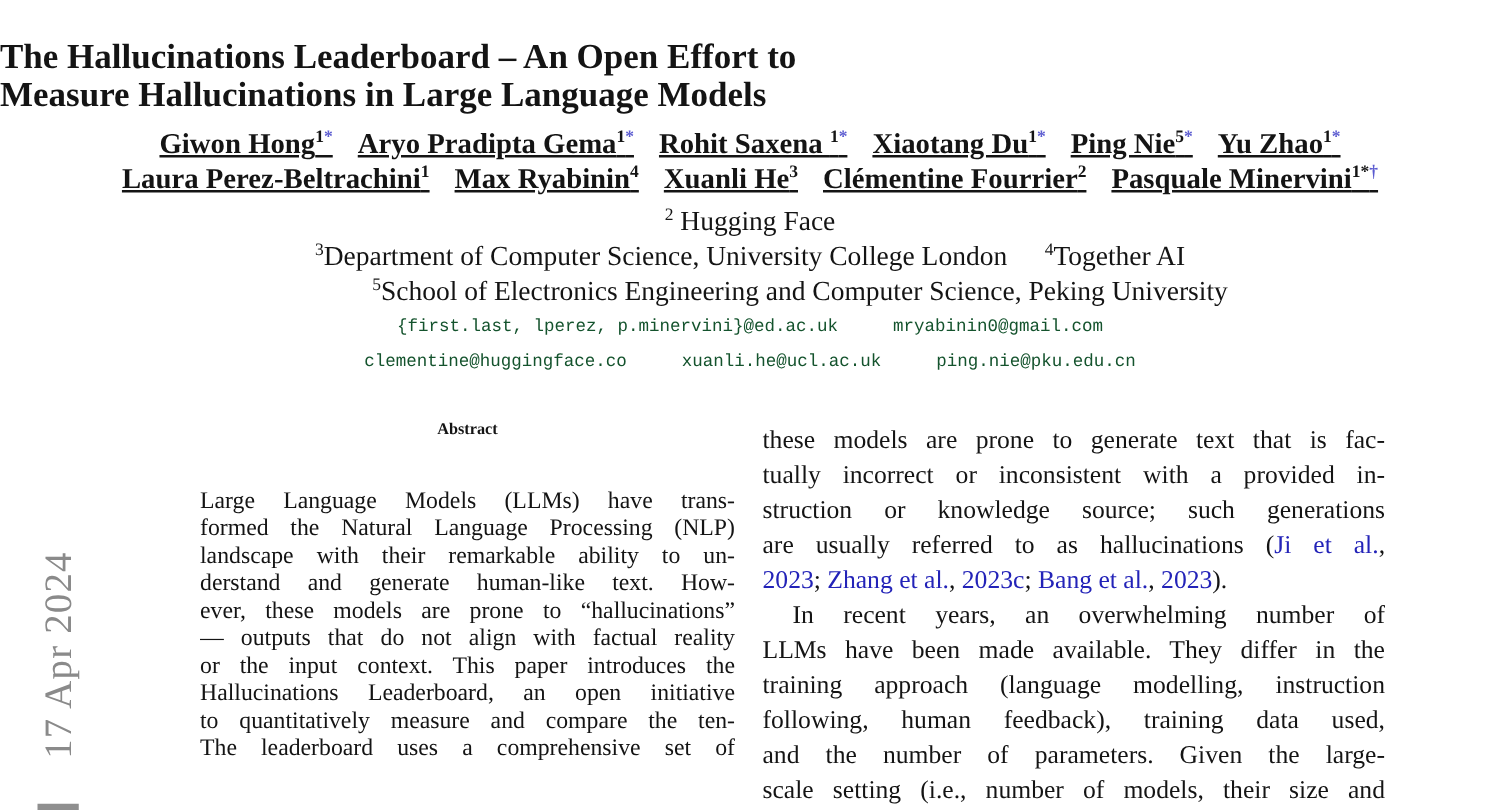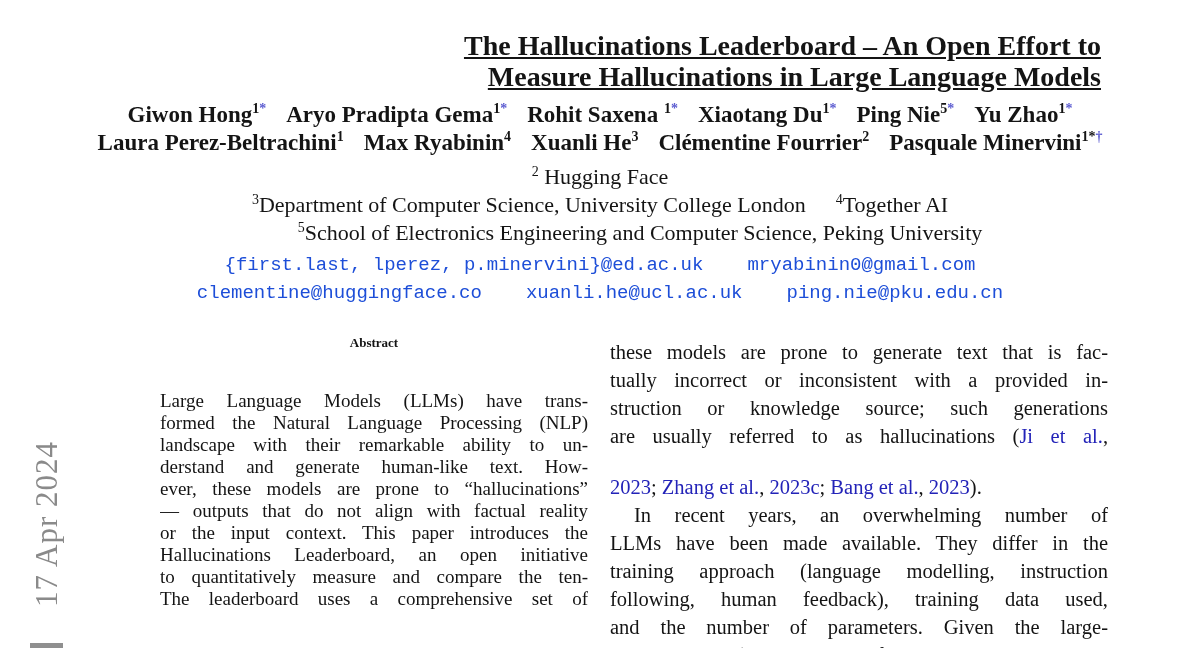--- a/index.html
+++ b/index.html
@@ -6,28 +6,28 @@
   body {
     width:1200px; height:648px; background:#ffffff; overflow:hidden;
     font-family:"Liberation Serif", serif; color:#141414;
     -webkit-font-smoothing:antialiased;
   }
   .page { position:relative; width:1200px; height:648px; overflow:hidden; background:#ffffff; }
 
   
   .title {
     position:absolute; top:30px; left:0; width:1101px;
-    text-align:right; font-weight:bold; font-size:28px; line-height:31px;text-decoration:underline;
+    text-align:left; font-weight:bold; font-size:28px; line-height:31px;
   }
 
   
   .authors-line {
     position:absolute; left:0; width:1200px;
     display:flex; justify-content:center; column-gap:20px;
-    font-weight:bold; font-size:23px; white-space:pre;
+    font-weight:bold; font-size:23px; white-space:pre;text-decoration:underline;
   }
   .authors-line.l1 { top:102px; }
   .authors-line.l2 { top:130px; }
   sup.auth-sup { font-size:14px; line-height:0; }
   .sup-plain { color:#141414; }
   .sup-link  { color:#5b5bd0; }
 
   
   .affil-line {
     position:absolute; left:0; width:1200px;
@@ -36,22 +36,22 @@
   }
   .affil-line.l1 { top:164px; }
   .affil-line.l2 { top:192px; }
   .affil-line.l3 { top:220px;padding-left:40px; }
   sup.affil-sup { font-size:14px; line-height:0; }
 
   
   .email-line {
     position:absolute; left:0; width:1200px;
     display:flex; justify-content:center; column-gap:44px;
-    font-family:"Liberation Mono", monospace; font-size:19px; white-space:pre;
-    color:#1d4ed8;
+    font-family:"Liberation Mono", monospace; font-size:14px; white-space:pre;
+    color:#14532d;
   }
   .email-line.l1 { top:254px; }
   .email-line.l2 { top:282px; }
 
   
   .abstract-heading {
     position:absolute; left:160px; top:335px; width:428px;
     text-align:center; font-weight:bold; font-size:13px;
   }
   .abstract-body {
@@ -65,21 +65,21 @@
 
   
   .right-col {
     position:absolute; left:610px; top:338px; width:498px;
     font-size:20.5px;
   }
   .rline {
     height:28px; line-height:28px; overflow:hidden;
     text-align:justify; text-align-last:justify; white-space:normal;
   }
-  .rline.para-end { text-align-last:left;margin-top:23px; }
+  .rline.para-end { text-align-last:left; }
   .rline.indent { text-indent:24px; }
   .it { }
   .cite { color:#2323b8; }
 
   
   .watermark {
     position:absolute; left:-63px; top:506px; width:220px; height:36px;
     transform:rotate(-90deg);
     font-size:31px; line-height:36px; color:#8a8a8a; text-align:center;
     letter-spacing:1px;

